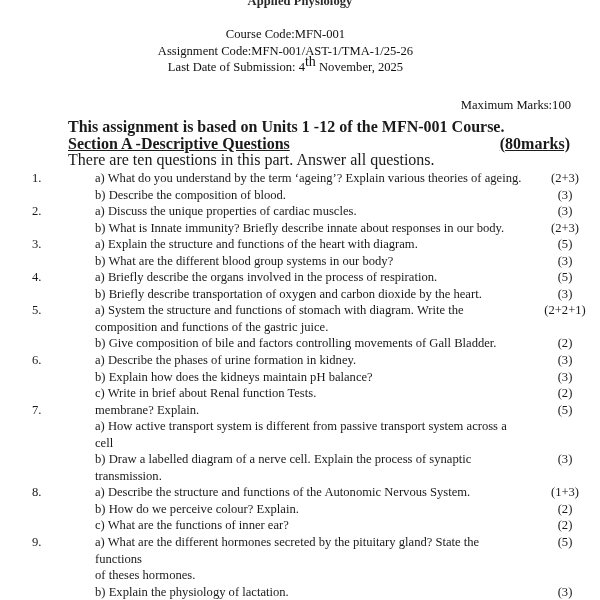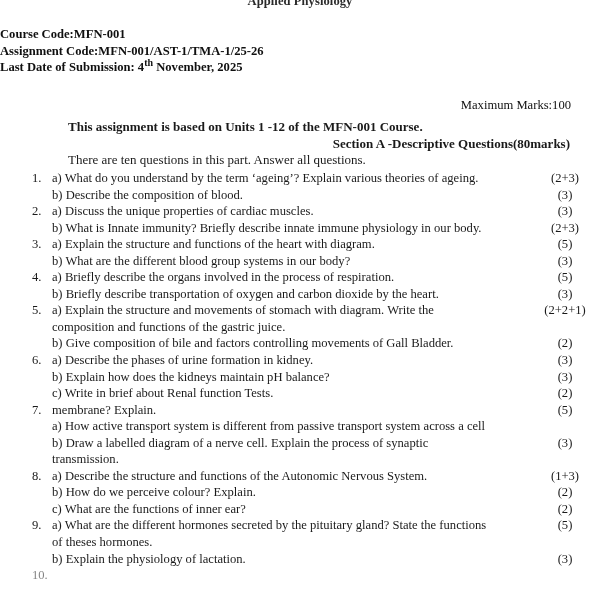--- a/index.html
+++ b/index.html
@@ -34,29 +34,29 @@
     letter-spacing: 0.1px;
     color: #2a2a2a;
   }
 
   
   .header-meta {
     position: absolute;
     top: 26px;
     left: 0;
     width: 571px;
-    text-align: left;
-    font-weight: bold;
+    text-align: center;
+    font-weight: normal;
     font-size: 12.6px;
     line-height: 16.5px;
     color: #101010;
   }
   .header-meta div { white-space: nowrap; }
   .sup {
-    font-size: 10px;
+    font-size: 14px;
     vertical-align: super;
     line-height: 0;
   }
 
   .max-marks {
     position: absolute;
     top: 98px;
     left: 0;
     width: 571px;
     text-align: right;
@@ -66,30 +66,31 @@
   }
 
   
   .intro {
     position: absolute;
     top: 119px;
     left: 68px;
     width: 505px;
   }
   .intro-line {
-    font-size: 13px;
+    font-size: 16px;
     line-height: 16.6px;
     white-space: nowrap;
   }
   .intro-line.bold { font-weight: bold; }
   .sec-row {
     display: flex;
-    justify-content: flex-end;
+    justify-content: space-between;
     align-items: baseline;
     width: 100%;
+    text-decoration: underline;
   }
   .sec-marks { font-weight: bold; padding-right: 3px; }
 
   
   .qlist {
     position: absolute;
     top: 170px;
     left: 0;
     width: 600px;
   }
@@ -103,20 +104,21 @@
     width: 36px;
     flex: 0 0 36px;
     text-align: left;
     padding-left: 32px;
     box-sizing: border-box;
   }
   .qtext {
     flex: 1 1 auto;
     padding-left: 16px;
     padding-right: 4px;
+    margin-left: 43px;
   }
   .qmarks {
     flex: 0 0 70px;
     text-align: center;
     white-space: nowrap;
   }
   .qtext-indent { display: block; }
 
   
   .qrow.clipped {
@@ -166,21 +168,21 @@
       <div class="qrow">
         <div class="qnum">2.</div>
         <div class="qtext">
           <span class="qtext-indent">a) Discuss the unique properties of cardiac muscles.</span>
         </div>
         <div class="qmarks">(3)</div>
       </div>
       <div class="qrow">
         <div class="qnum"></div>
         <div class="qtext">
-          <span class="qtext-indent">b) What is Innate immunity? Briefly describe innate immune physiology in our body.</span>
+          <span class="qtext-indent">b) What is Innate immunity? Briefly describe innate about responses in our body.</span>
         </div>
         <div class="qmarks">(2+3)</div>
       </div>
       <div class="qrow">
         <div class="qnum">3.</div>
         <div class="qtext">
           <span class="qtext-indent">a) Explain the structure and functions of the heart with diagram.</span>
         </div>
         <div class="qmarks">(5)</div>
       </div>
@@ -201,21 +203,21 @@
       <div class="qrow">
         <div class="qnum"></div>
         <div class="qtext">
           <span class="qtext-indent">b) Briefly describe transportation of oxygen and carbon dioxide by the heart.</span>
         </div>
         <div class="qmarks">(3)</div>
       </div>
       <div class="qrow">
         <div class="qnum">5.</div>
         <div class="qtext">
-          <span class="qtext-indent">a) Explain the structure and movements of stomach with diagram. Write the</span>
+          <span class="qtext-indent">a) System the structure and functions of stomach with diagram. Write the</span>
           <span class="qtext-indent">composition and functions of the gastric juice.</span>
         </div>
         <div class="qmarks">(2+2+1)</div>
       </div>
       <div class="qrow">
         <div class="qnum"></div>
         <div class="qtext">
           <span class="qtext-indent">b)  Give composition of bile and factors controlling movements of Gall Bladder.</span>
         </div>
         <div class="qmarks">(2)</div>

